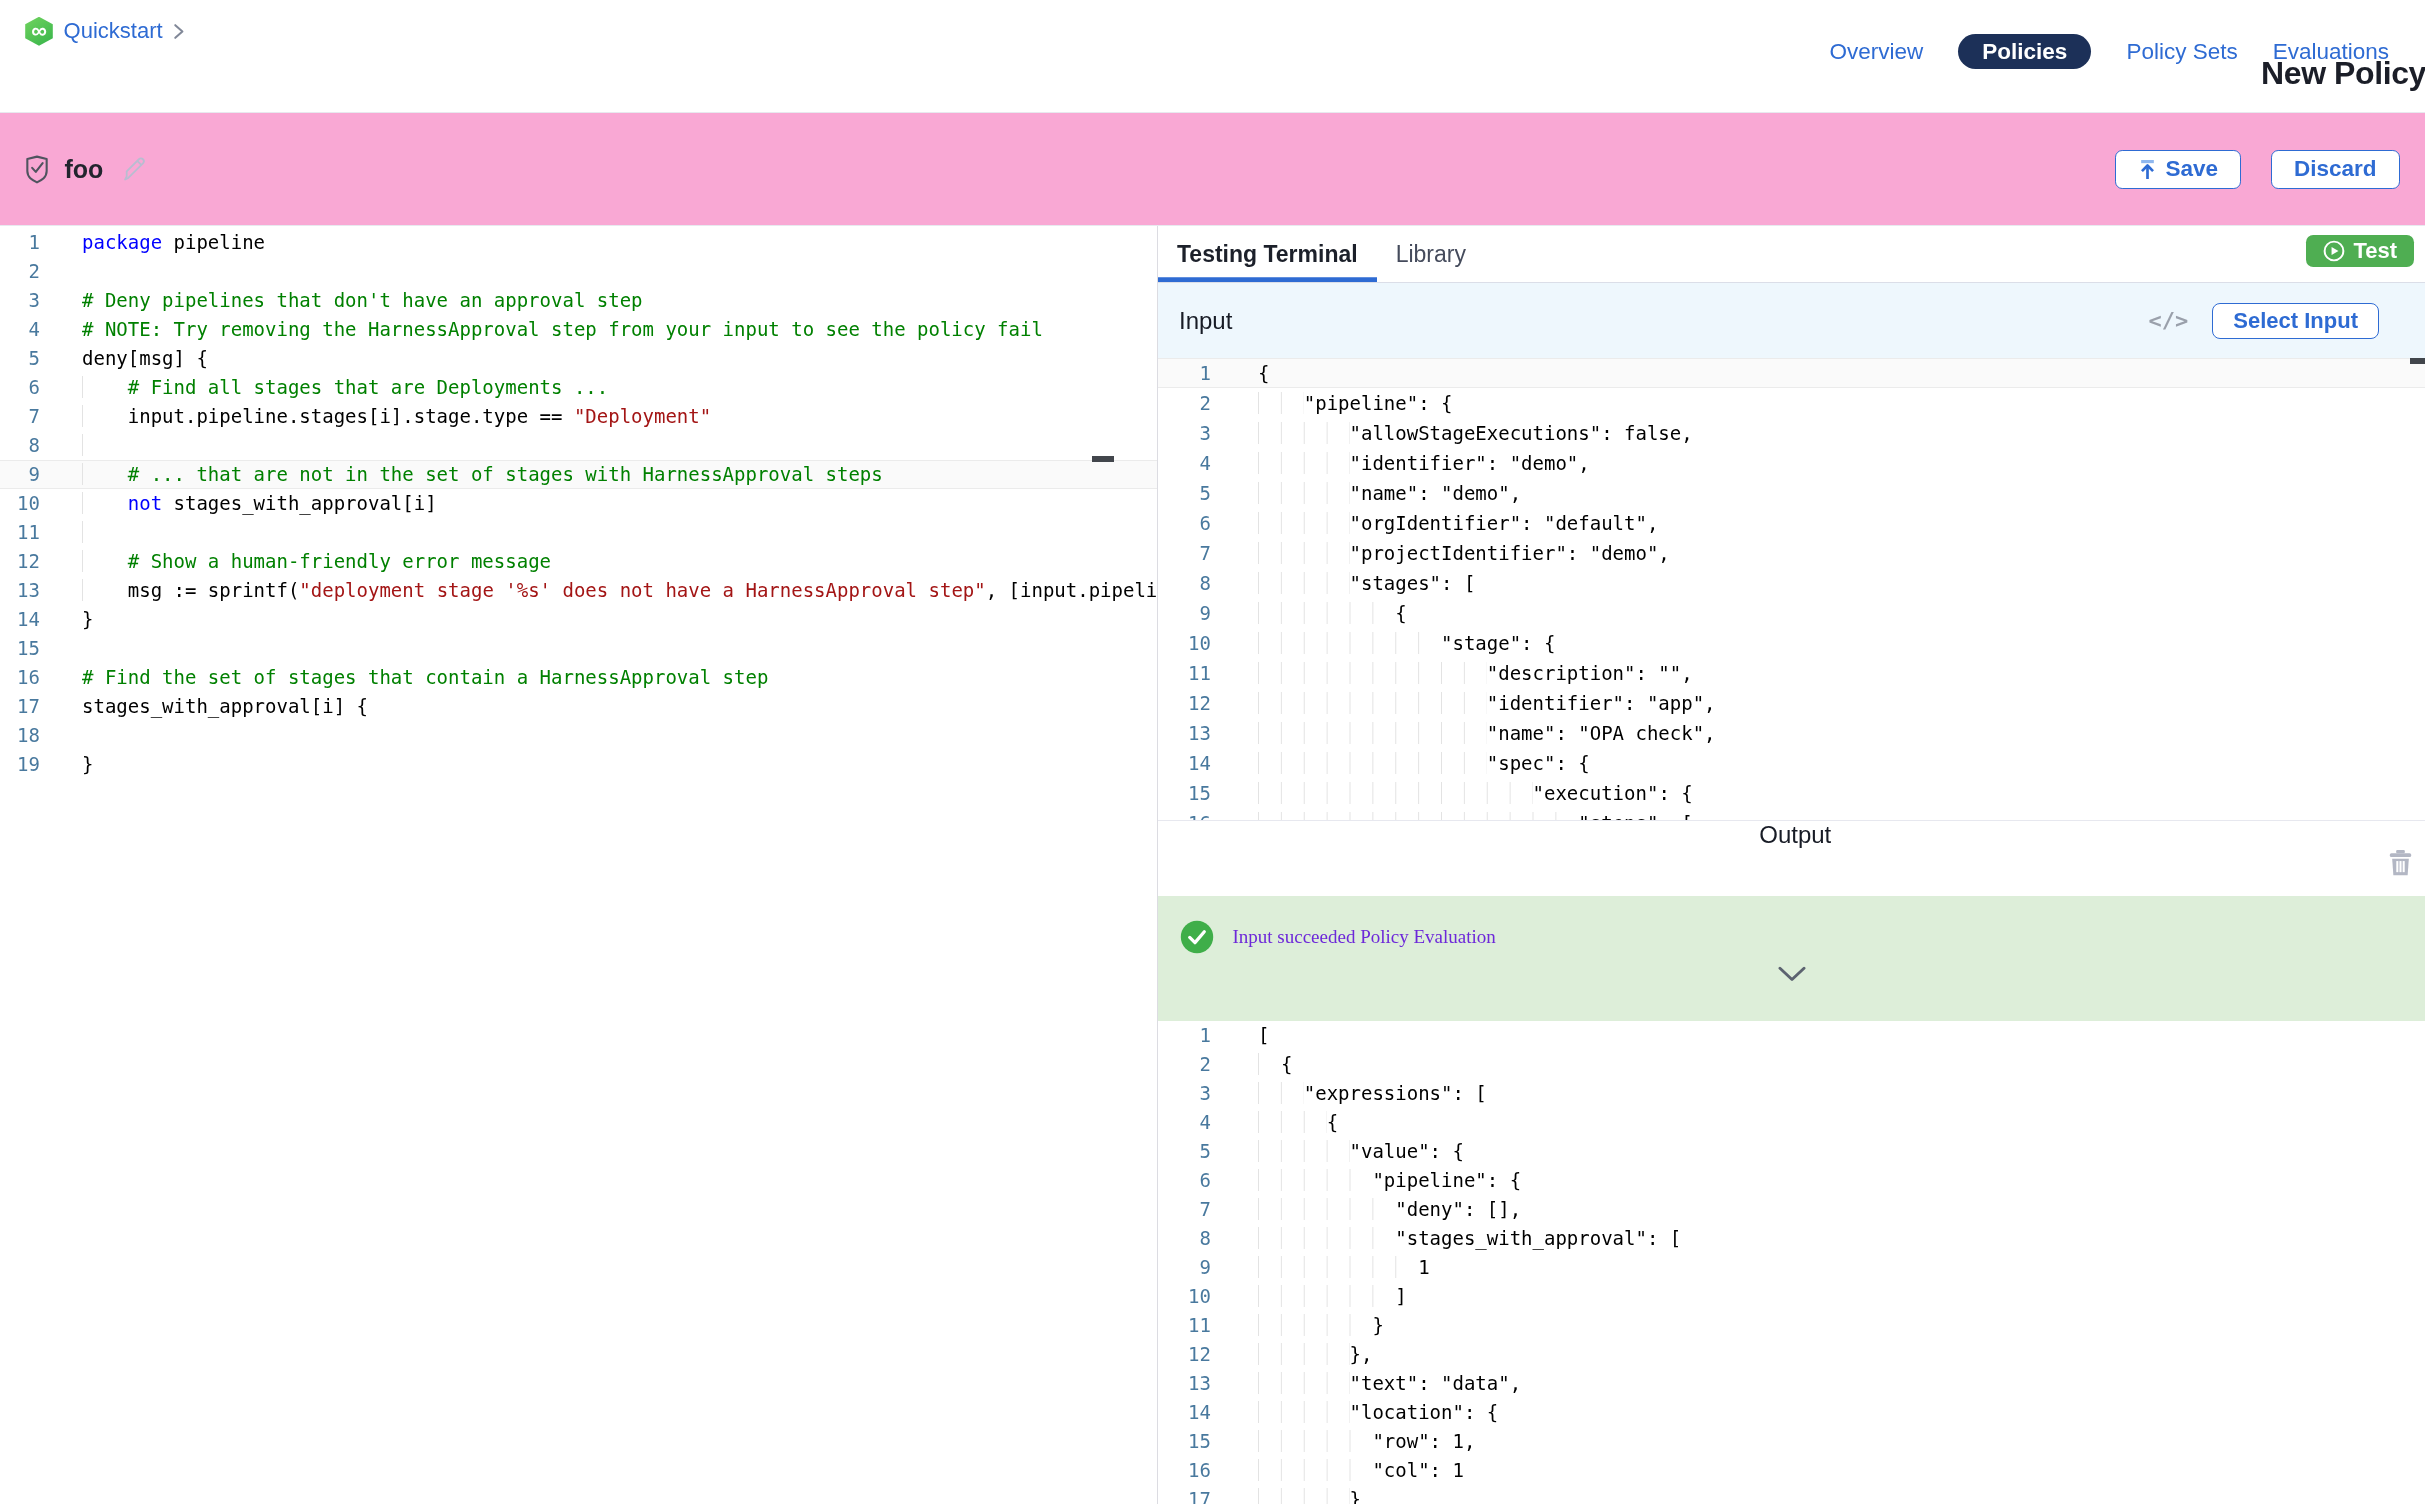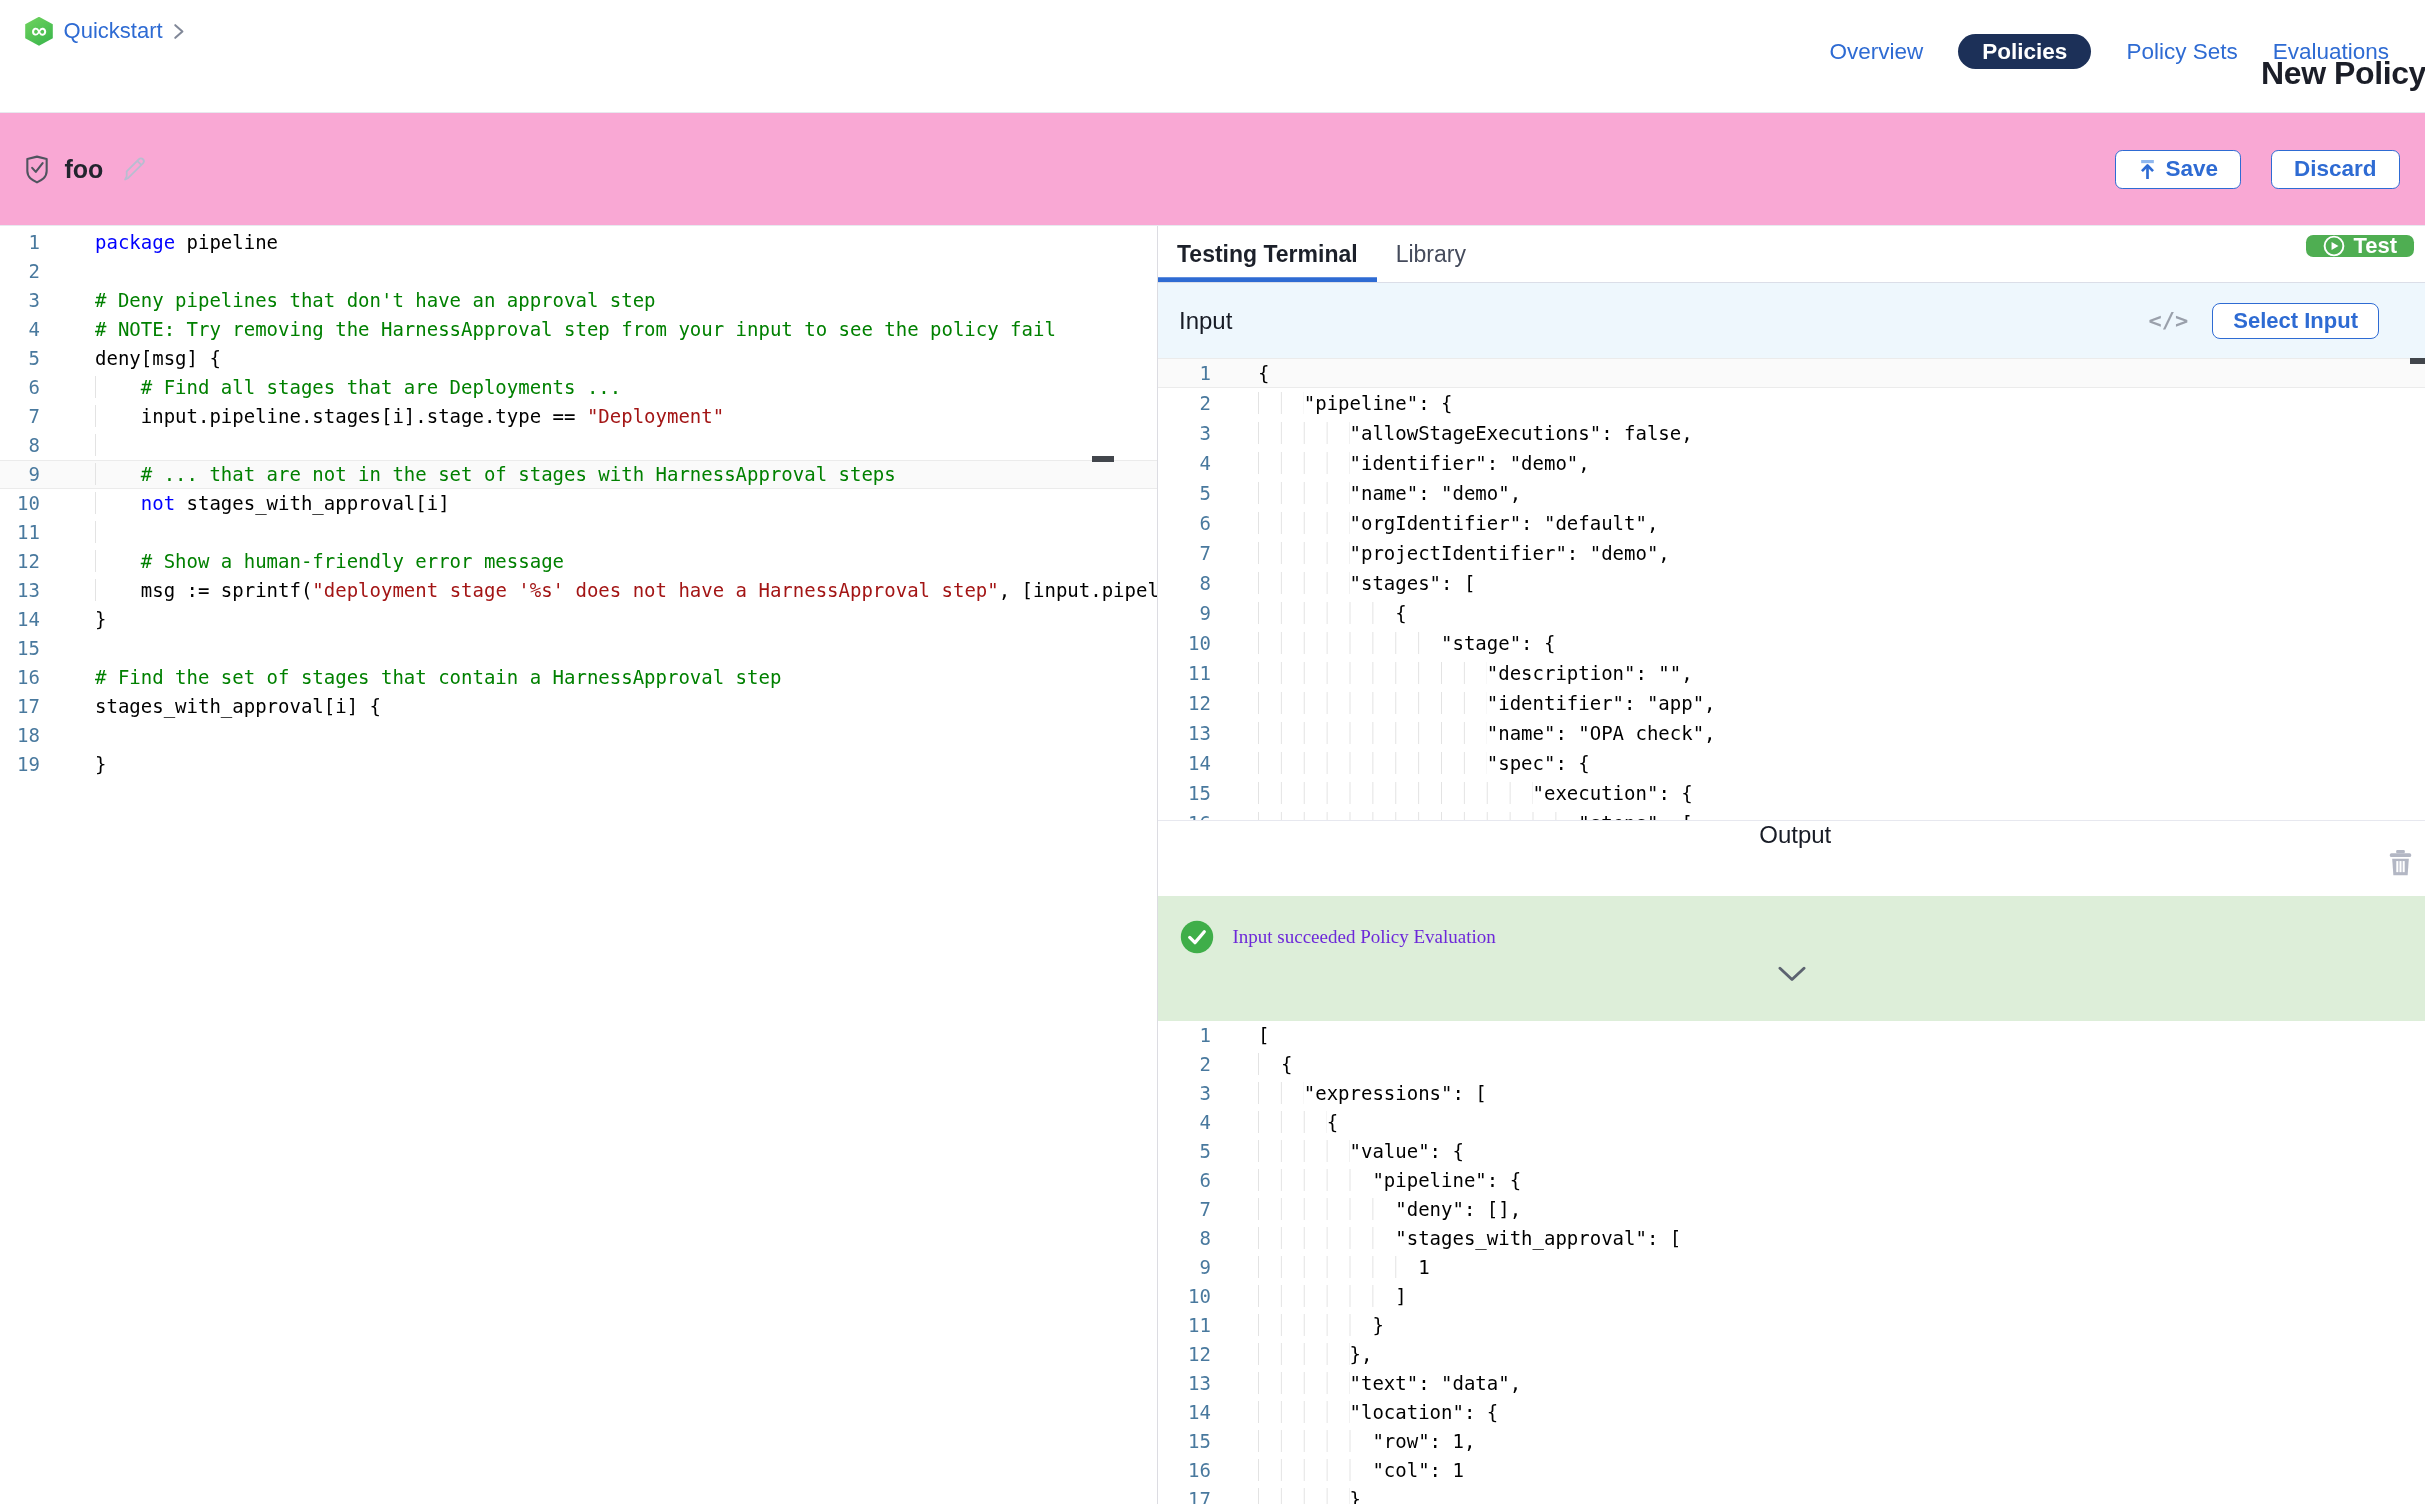--- a/index.html
+++ b/index.html
@@ -28,39 +28,39 @@
                  font-family:"Liberation Sans",sans-serif; cursor:pointer; }
 
   
   .main { display:flex; height:1279px; }
   .mono { font-family:"DejaVu Sans Mono", monospace; }
 
   .rego-editor { width:1157px; position:relative; overflow:hidden; padding-top:1.6px; background:#fff; }
   .code-line { display:flex; height:29px; line-height:29px; font-size:19px; white-space:pre; }
   .gutter { flex:none; text-align:right; color:#49799e; }
   .rego-editor .gutter { width:40px; }
-  .rego-editor .code { margin-left:55px; }
+  .rego-editor .code { margin-left:42px; }
   .json-ed .gutter { width:53px; }
   .json-ed .code { margin-left:47px; }
   .code { display:block; }
   .tk-kw { color:#0000ff; }
   .tk-cm { color:#008000; }
   .tk-str{ color:#a31515; }
   .tk-pl { color:#000000; }
   .tk-ws { background-image:linear-gradient(to right,#e3e3e3 0.8px,transparent 0.8px); background-size:4ch 100%; }
   .json-ed .tk-ws { background-size:2ch 100%; }
   .cur { background:#fafafa; box-shadow:inset 0 0.8px 0 #e6e6e6, inset 0 -0.8px 0 #e6e6e6; }
   .ruler-dash { position:absolute; height:5.6px; background:#42464c; }
 
   
   .right-panel { flex:1; border-left:1.6px solid #dcdce2; display:flex; flex-direction:column; background:#fff; }
   .tabs-row { height:57px; border-bottom:0.8px solid #dbdee8; display:flex; position:relative; }
   .tab { padding:0 19px; display:flex; align-items:center; font-size:23px; color:#454b5c; cursor:pointer; }
   .tab.active { font-weight:700; color:#1c202a; box-shadow:inset 0 -4.8px 0 #2e6bd3; }
-  .btn-test { position:absolute; right:12px; top:8.8px; height:22px; display:flex; align-items:center; gap:8.8px;
+  .btn-test { position:absolute; right:12px; top:8.8px; height:32px; display:flex; align-items:center; gap:8.8px;
               padding:0 17px; background:#4fae52; border:none; border-radius:7.2px; color:#fff; font-size:22px;
               font-weight:700; font-family:"Liberation Sans",sans-serif; cursor:pointer; }
 
   .input-header { height:75px; background:#eef7fd; display:flex; align-items:center; padding:0 47px 0 21px; }
   .section-label { font-size:24px; color:#181c26; }
   .code-glyph { margin-left:auto; margin-right:24px; color:#9aa0ab; font-size:22px; font-weight:600; cursor:default; }
   .btn-select { height:36px; padding:0 20px; border:1.6px solid #2e6bd3; border-radius:8px; background:#fff;
                 color:#2e6bd3; font-size:22px; font-weight:700; font-family:"Liberation Sans",sans-serif; cursor:pointer; }
 
   .input-editor { height:462px; overflow:hidden; position:relative; }

